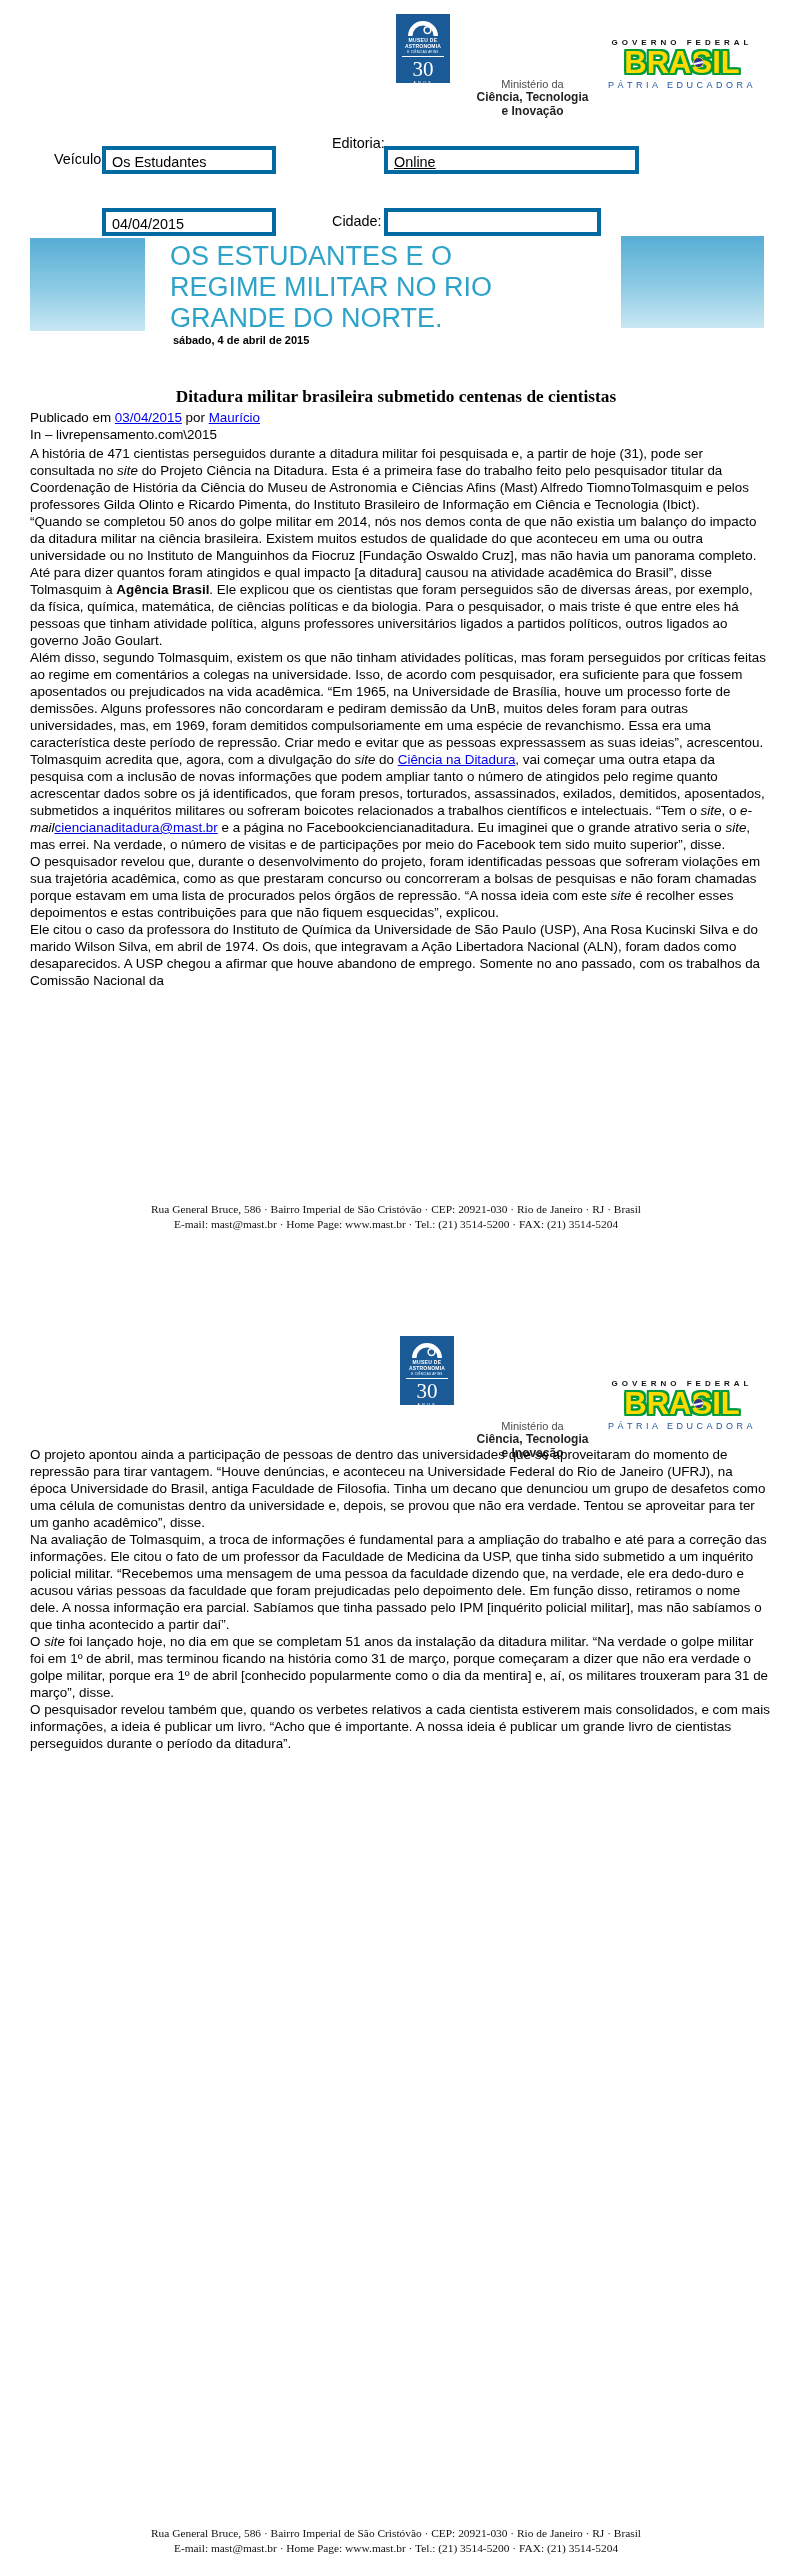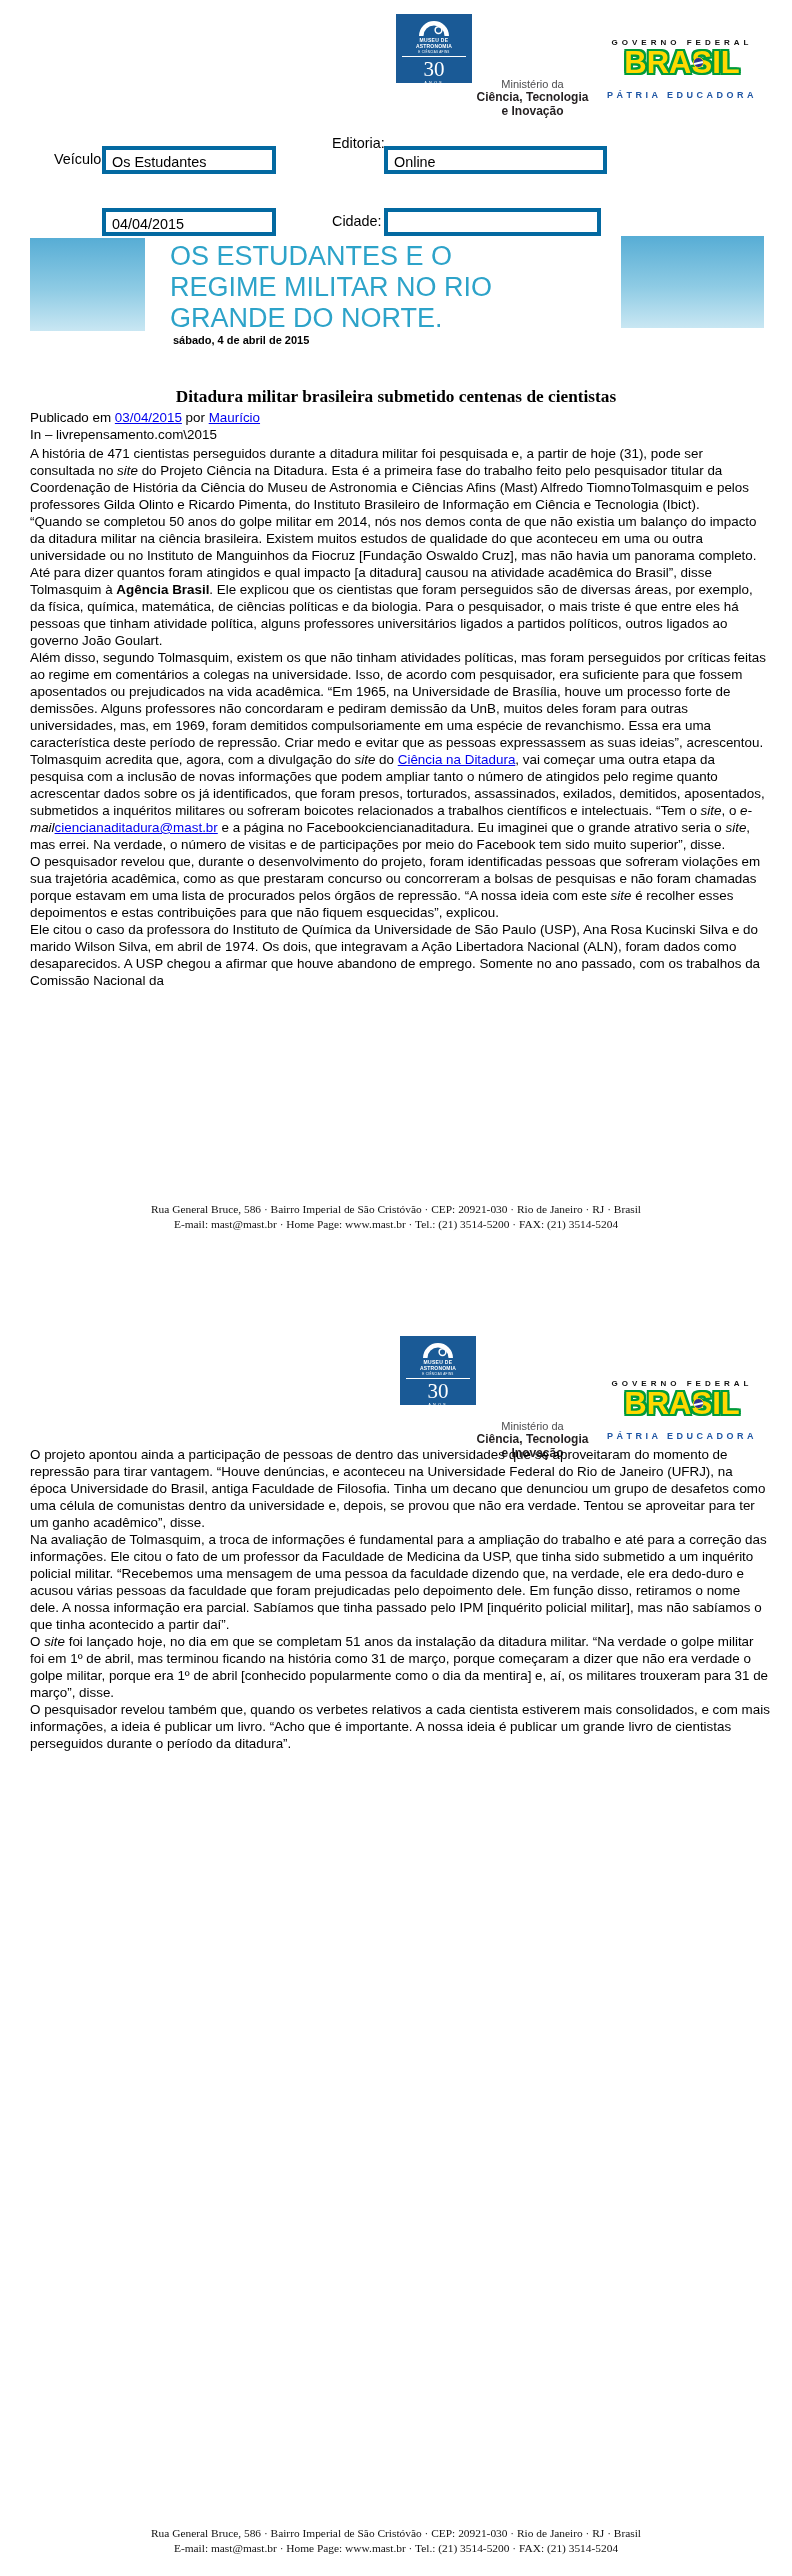--- a/index.html
+++ b/index.html
@@ -1,21 +1,21 @@
 <!DOCTYPE html>
 <html><head>
 <meta charset="utf-8">
 <style>
   * { box-sizing: border-box; margin: 0; padding: 0; }
   html,body { background:#ffffff; }
   body { width:792px; font-family:"Liberation Sans", sans-serif; color:#000; }
   #doc { position:relative; width:792px; height:2576px; background:#fff; overflow:hidden; }
 
   
-  .mast-logo { position:absolute; width:76px; height:69px; background:#1a5a96; color:#fff;
+  .mast-logo { position:absolute; width:54px; height:69px; background:#1a5a96; color:#fff;
     text-align:center; padding-top:4px; }
   .mast-logo svg { display:block; margin:0 auto; }
   .mast-l1 { font-size:5px; font-weight:bold; letter-spacing:0.3px; margin-top:1px; }
   .mast-l2 { font-size:5px; font-weight:bold; letter-spacing:0.2px; }
   .mast-l3 { font-size:3px; letter-spacing:0.3px; margin-top:1px; }
   .mast-rule { border:0; border-top:1px solid #fff; margin:2px 6px; }
   .mast-30 { font-family:"Liberation Serif", serif; font-size:21px; line-height:20px; font-weight:400; }
   .mast-anos { font-size:4px; letter-spacing:2px; margin-top:1px; }
   .mast-rule2 { border:0; border-top:1px solid #fff; margin:2px 10px 0 10px; }
 
@@ -27,21 +27,21 @@
   .brasil { position:absolute; width:168px; text-align:center; }
   .gov-federal { font-size:8px; font-weight:bold; letter-spacing:4px; color:#111; }
   .brasil-word { position:relative; font-size:31px; font-weight:900; line-height:32px; letter-spacing:0px;
     color:#ffd900; font-family:"Liberation Sans", sans-serif;
     text-shadow:-2px -2px 0 #009b3a, 2px -2px 0 #009b3a, -2px 2px 0 #009b3a, 2px 2px 0 #009b3a,
                  0 -2px 0 #009b3a, 0 2px 0 #009b3a, -2px 0 0 #009b3a, 2px 0 0 #009b3a; }
   .flag-globe { position:absolute; left:95px; top:10px; width:11px; height:11px; border-radius:50%;
     background:#2e3192; border:1px solid #ffd900; }
   .flag-globe::after { content:""; position:absolute; left:0; top:4px; width:9px; height:2px; background:#fff;
     transform:rotate(-12deg); }
-  .patria { font-size:9px; font-weight:bold; letter-spacing:3.5px; color:#1f56a4; margin-top:11px; }
+  .patria { font-size:9px; font-weight:normal; letter-spacing:3.5px; color:#1f56a4; margin-top:1px; }
 
   
   .form-label { position:absolute; font-size:14.4px; line-height:27px; }
   .form-box { position:absolute; height:28px; border:4px solid #0369a1; background:#fff;
     font-size:14.4px; line-height:24px; padding-left:6px; }
 
   
   .banner-block { position:absolute; background:linear-gradient(180deg,#57add5 0%, #8ecbe4 55%, #c9e7f3 100%); }
   .headline { position:absolute; color:#2da3c9; font-size:27px; line-height:31px; white-space:pre-line;
     font-family:"Liberation Sans", sans-serif; }
@@ -92,21 +92,21 @@
     <div class="brasil-word">
       <span>BRASIL</span>
       <span class="flag-globe"></span>
     </div>
     <div class="patria">PÁTRIA EDUCADORA</div>
   </div>
 
   <div class="form-label" style="left:54px; top:146px;">Veículo:</div>
   <div class="form-box" style="left:102px; top:146px; width:174px;">Os Estudantes</div>
   <div class="form-label" style="left:332px; top:130px;">Editoria:</div>
-  <div class="form-box" style="left:384px; top:146px; width:223px;">Online</div>
+  <div class="form-box" style="left:384px; top:146px; width:255px;text-decoration:underline;">Online</div>
 
   <div class="form-label" style="left:54px; top:208px;margin-top:48px;">Data:</div>
   <div class="form-box" style="left:102px; top:208px; width:174px;">04/04/2015</div>
   <div class="form-label" style="left:332px; top:208px;">Cidade:</div>
   <div class="form-box" style="left:384px; top:208px; width:217px;"></div>
 
   <div class="banner-block" style="left:30px; top:238px; width:115px; height:93px;"></div>
   <div class="headline" style="left:170px; top:241px; width:465px;">OS ESTUDANTES E O
 REGIME MILITAR NO RIO
 GRANDE DO NORTE.</div>

